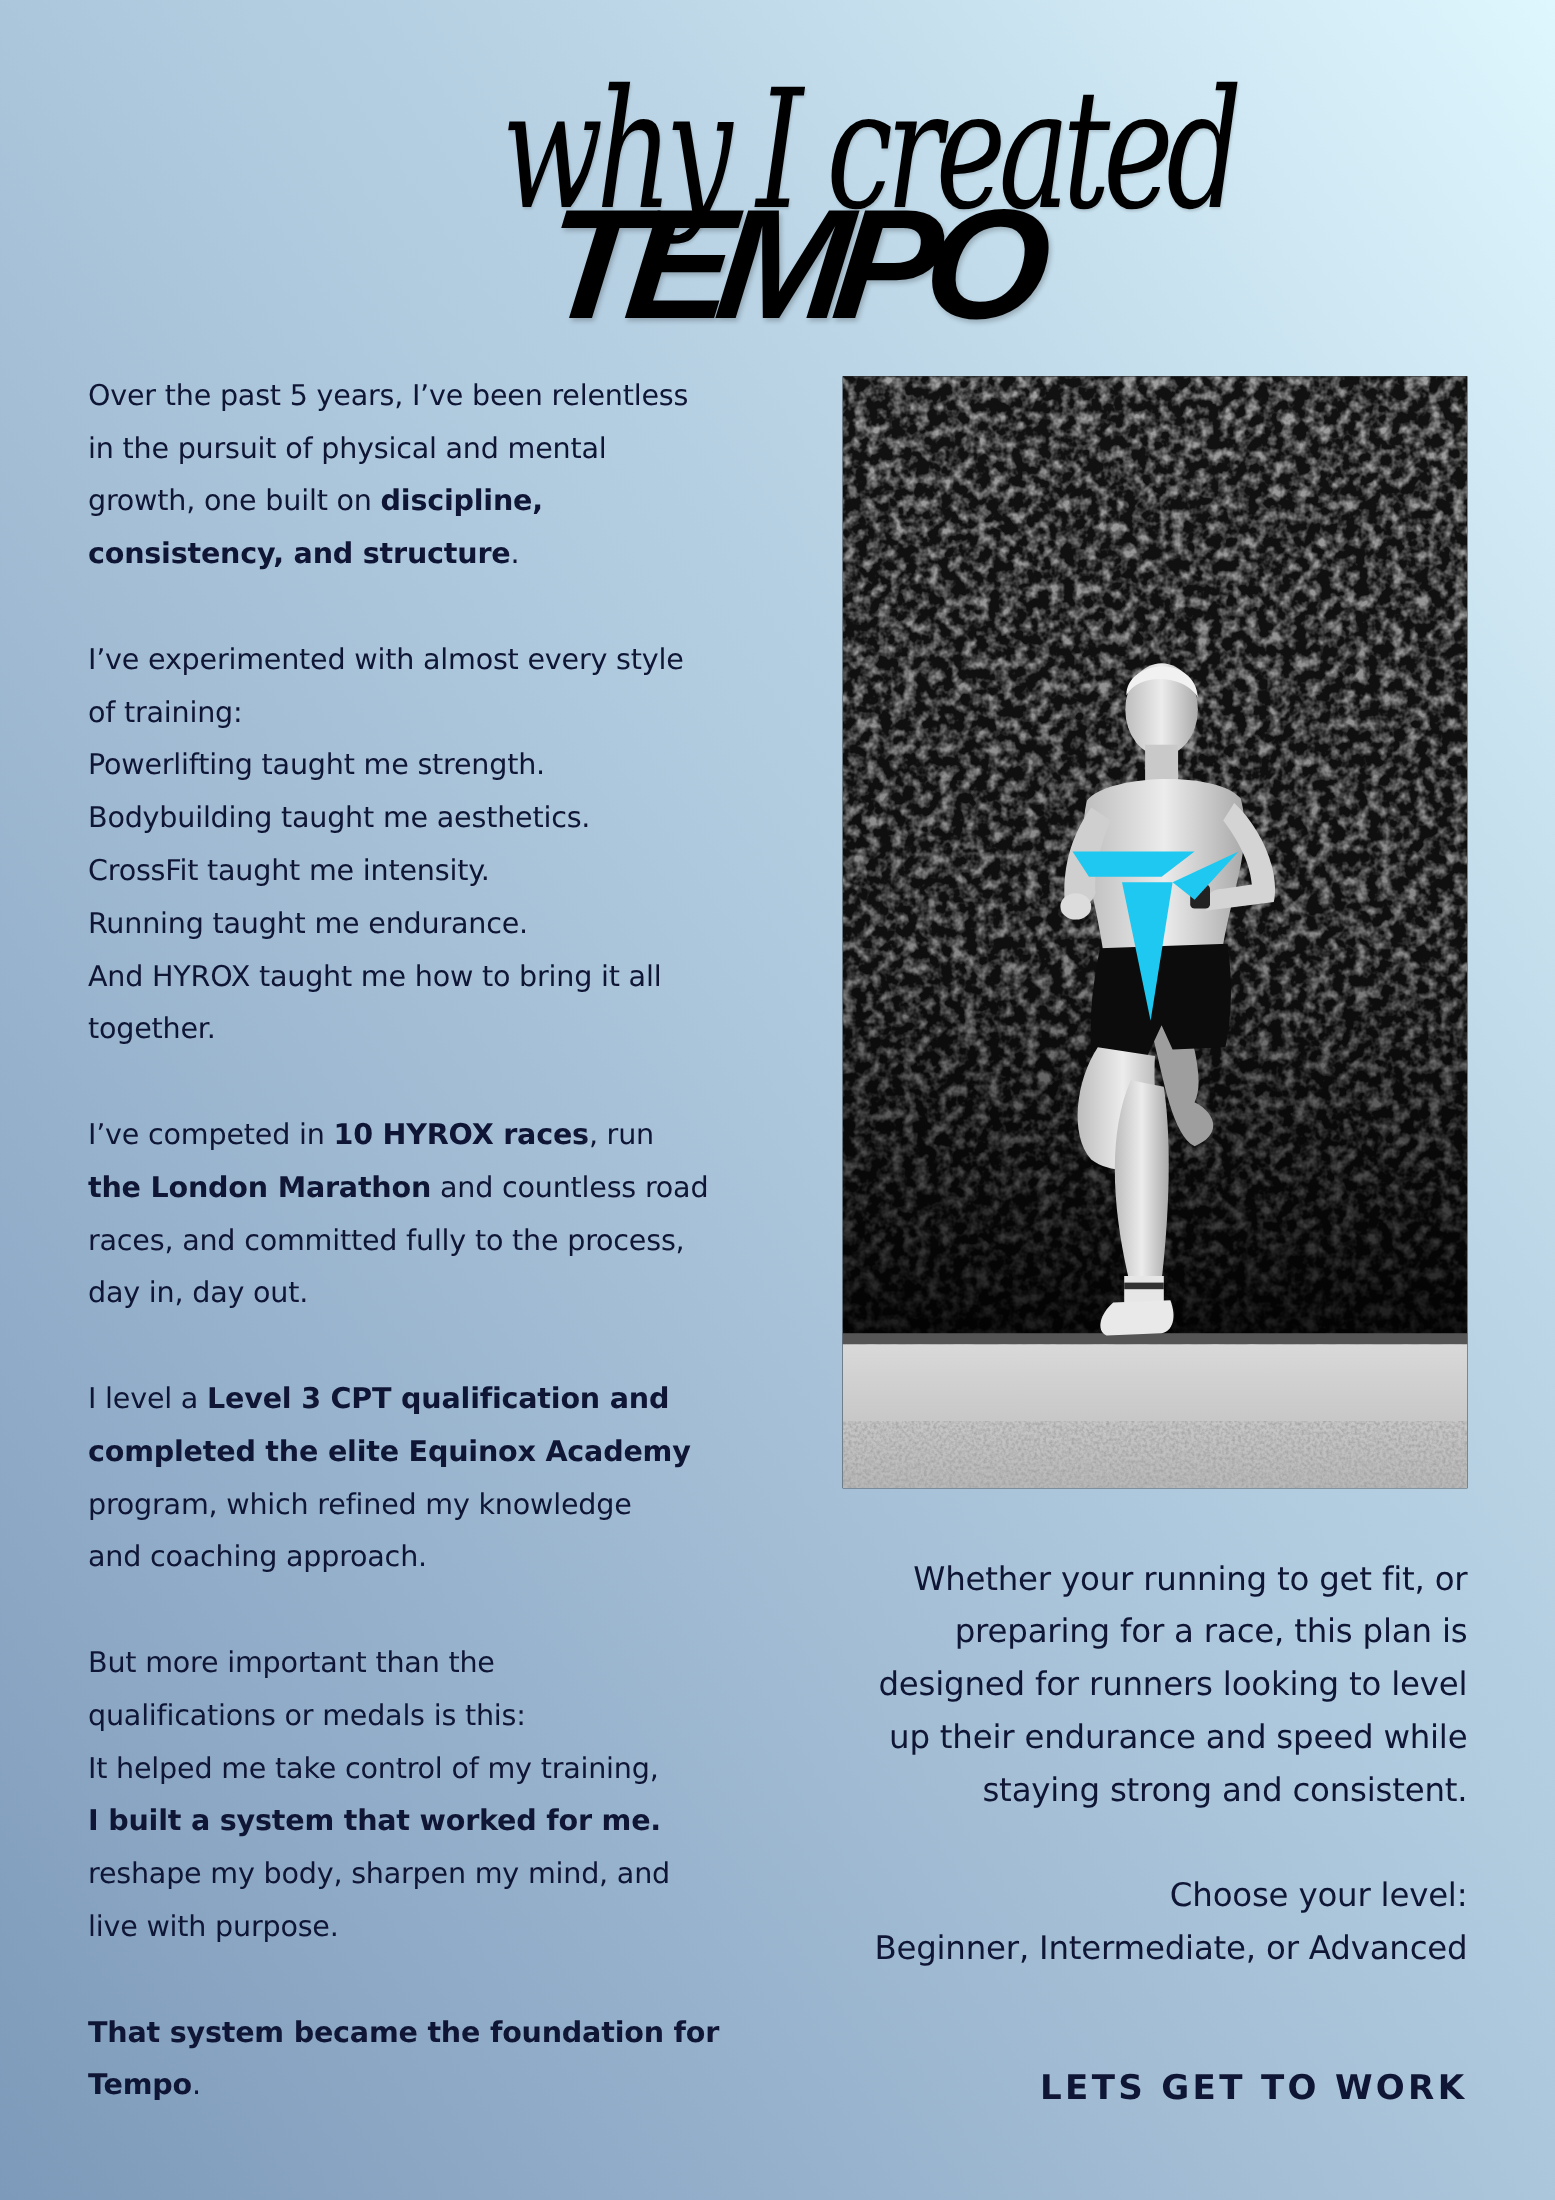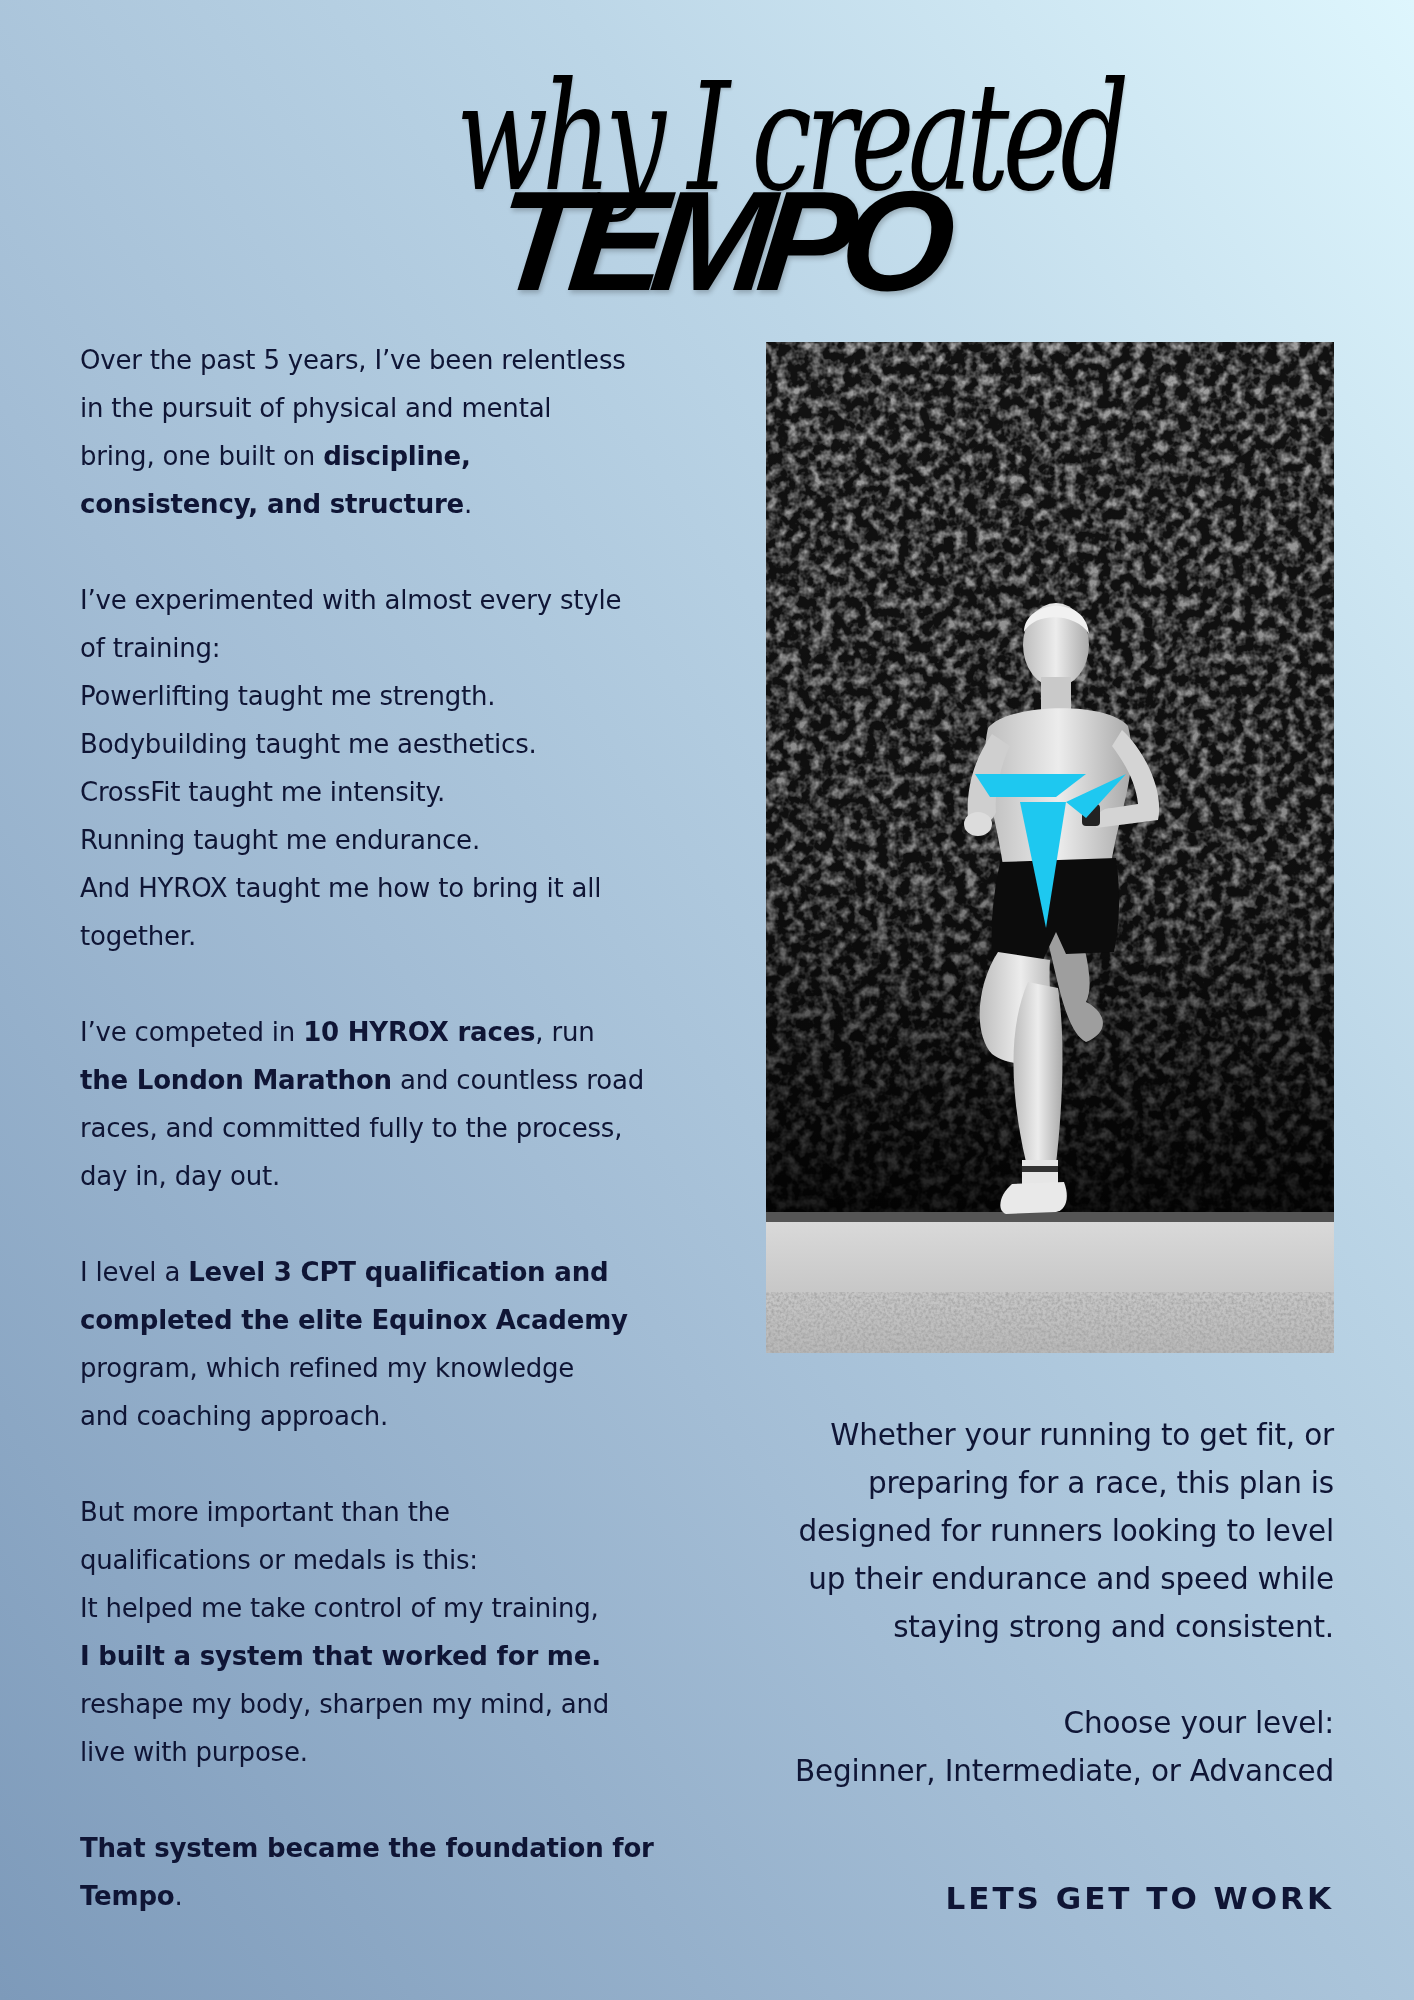--- a/index.html
+++ b/index.html
@@ -69,21 +69,21 @@
 
   <div class="title-wrap">
     <div class="title-script">why I created</div>
     <div class="title-main">TEMPO</div>
   </div>
 
   <div class="left-col" id="left-col">
       <p>
         <span class="line"><span>Over the past 5 years, I’ve been relentless</span></span>
         <span class="line"><span>in the pursuit of physical and mental</span></span>
-        <span class="line"><span>bring, one built on </span><span class="b">discipline,</span></span>
+        <span class="line"><span>growth, one built on </span><span class="b">discipline,</span></span>
         <span class="line"><span class="b">consistency, and structure</span><span>.</span></span>
       </p>
       <p>
         <span class="line"><span>I’ve experimented with almost every style</span></span>
         <span class="line"><span>of training:</span></span>
         <span class="line"><span>Powerlifting taught me strength.</span></span>
         <span class="line"><span>Bodybuilding taught me aesthetics.</span></span>
         <span class="line"><span>CrossFit taught me intensity.</span></span>
         <span class="line"><span>Running taught me endurance.</span></span>
         <span class="line"><span>And HYROX taught me how to bring it all</span></span>

